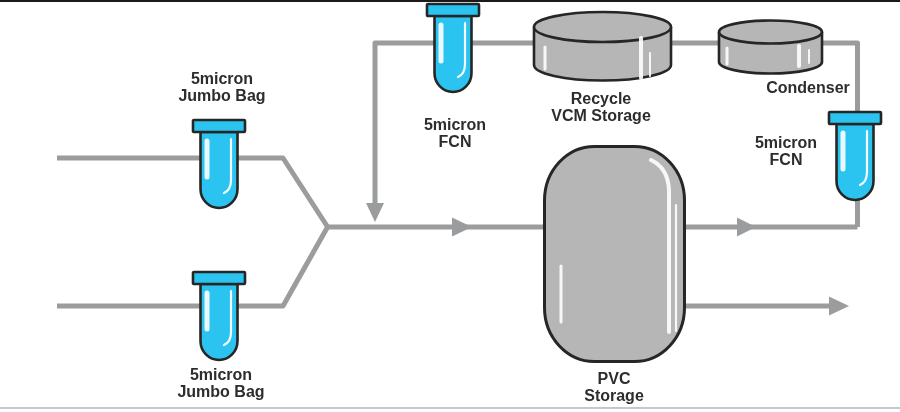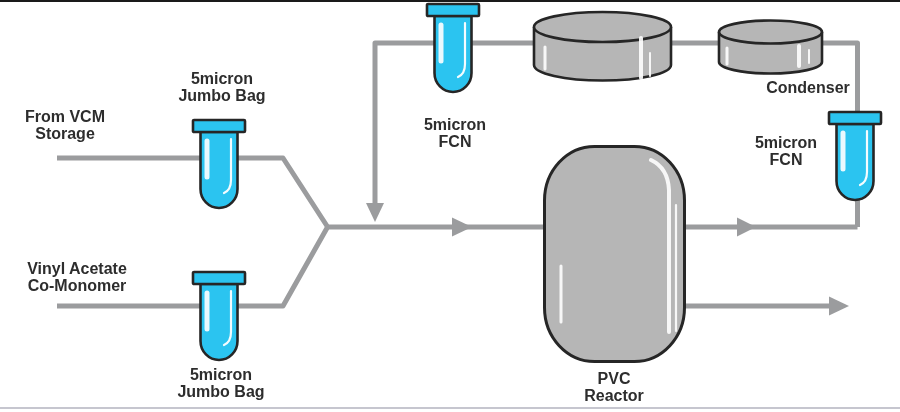--- a/index.html
+++ b/index.html
@@ -94,31 +94,29 @@
       <use href="#filt" x="192" y="271"></use>
     </g>
     <g>
       <use href="#filt" x="426" y="3"></use>
     </g>
     <g>
       <use href="#filt" x="828" y="111"></use>
     </g>
   </svg>
 
-  <div class="lbl" style="left:65px;top:108px">From VCM
-Storage</div>
   <div class="lbl" style="left:222px;top:70px">5micron
 Jumbo Bag</div>
   <div class="lbl" style="left:455px;top:116px">5micron
 FCN</div>
+  <div class="lbl" style="left:601px;top:90px">Recycle
+VCM Storage</div>
   <div class="lbl" style="left:808px;top:79px">Condenser</div>
   <div class="lbl" style="left:786px;top:134px">5micron
 FCN</div>
-  <div class="lbl" style="left:77px;top:260px">Vinyl Acetate
-Co-Monomer</div>
   <div class="lbl" style="left:221px;top:366px">5micron
 Jumbo Bag</div>
   <div class="lbl" style="left:614px;top:370px">PVC
-Reactor</div>
+Storage</div>
 
   <div class="edge-top"></div>
   <div class="edge-bottom"></div>
 </div>
 
 </body></html>

